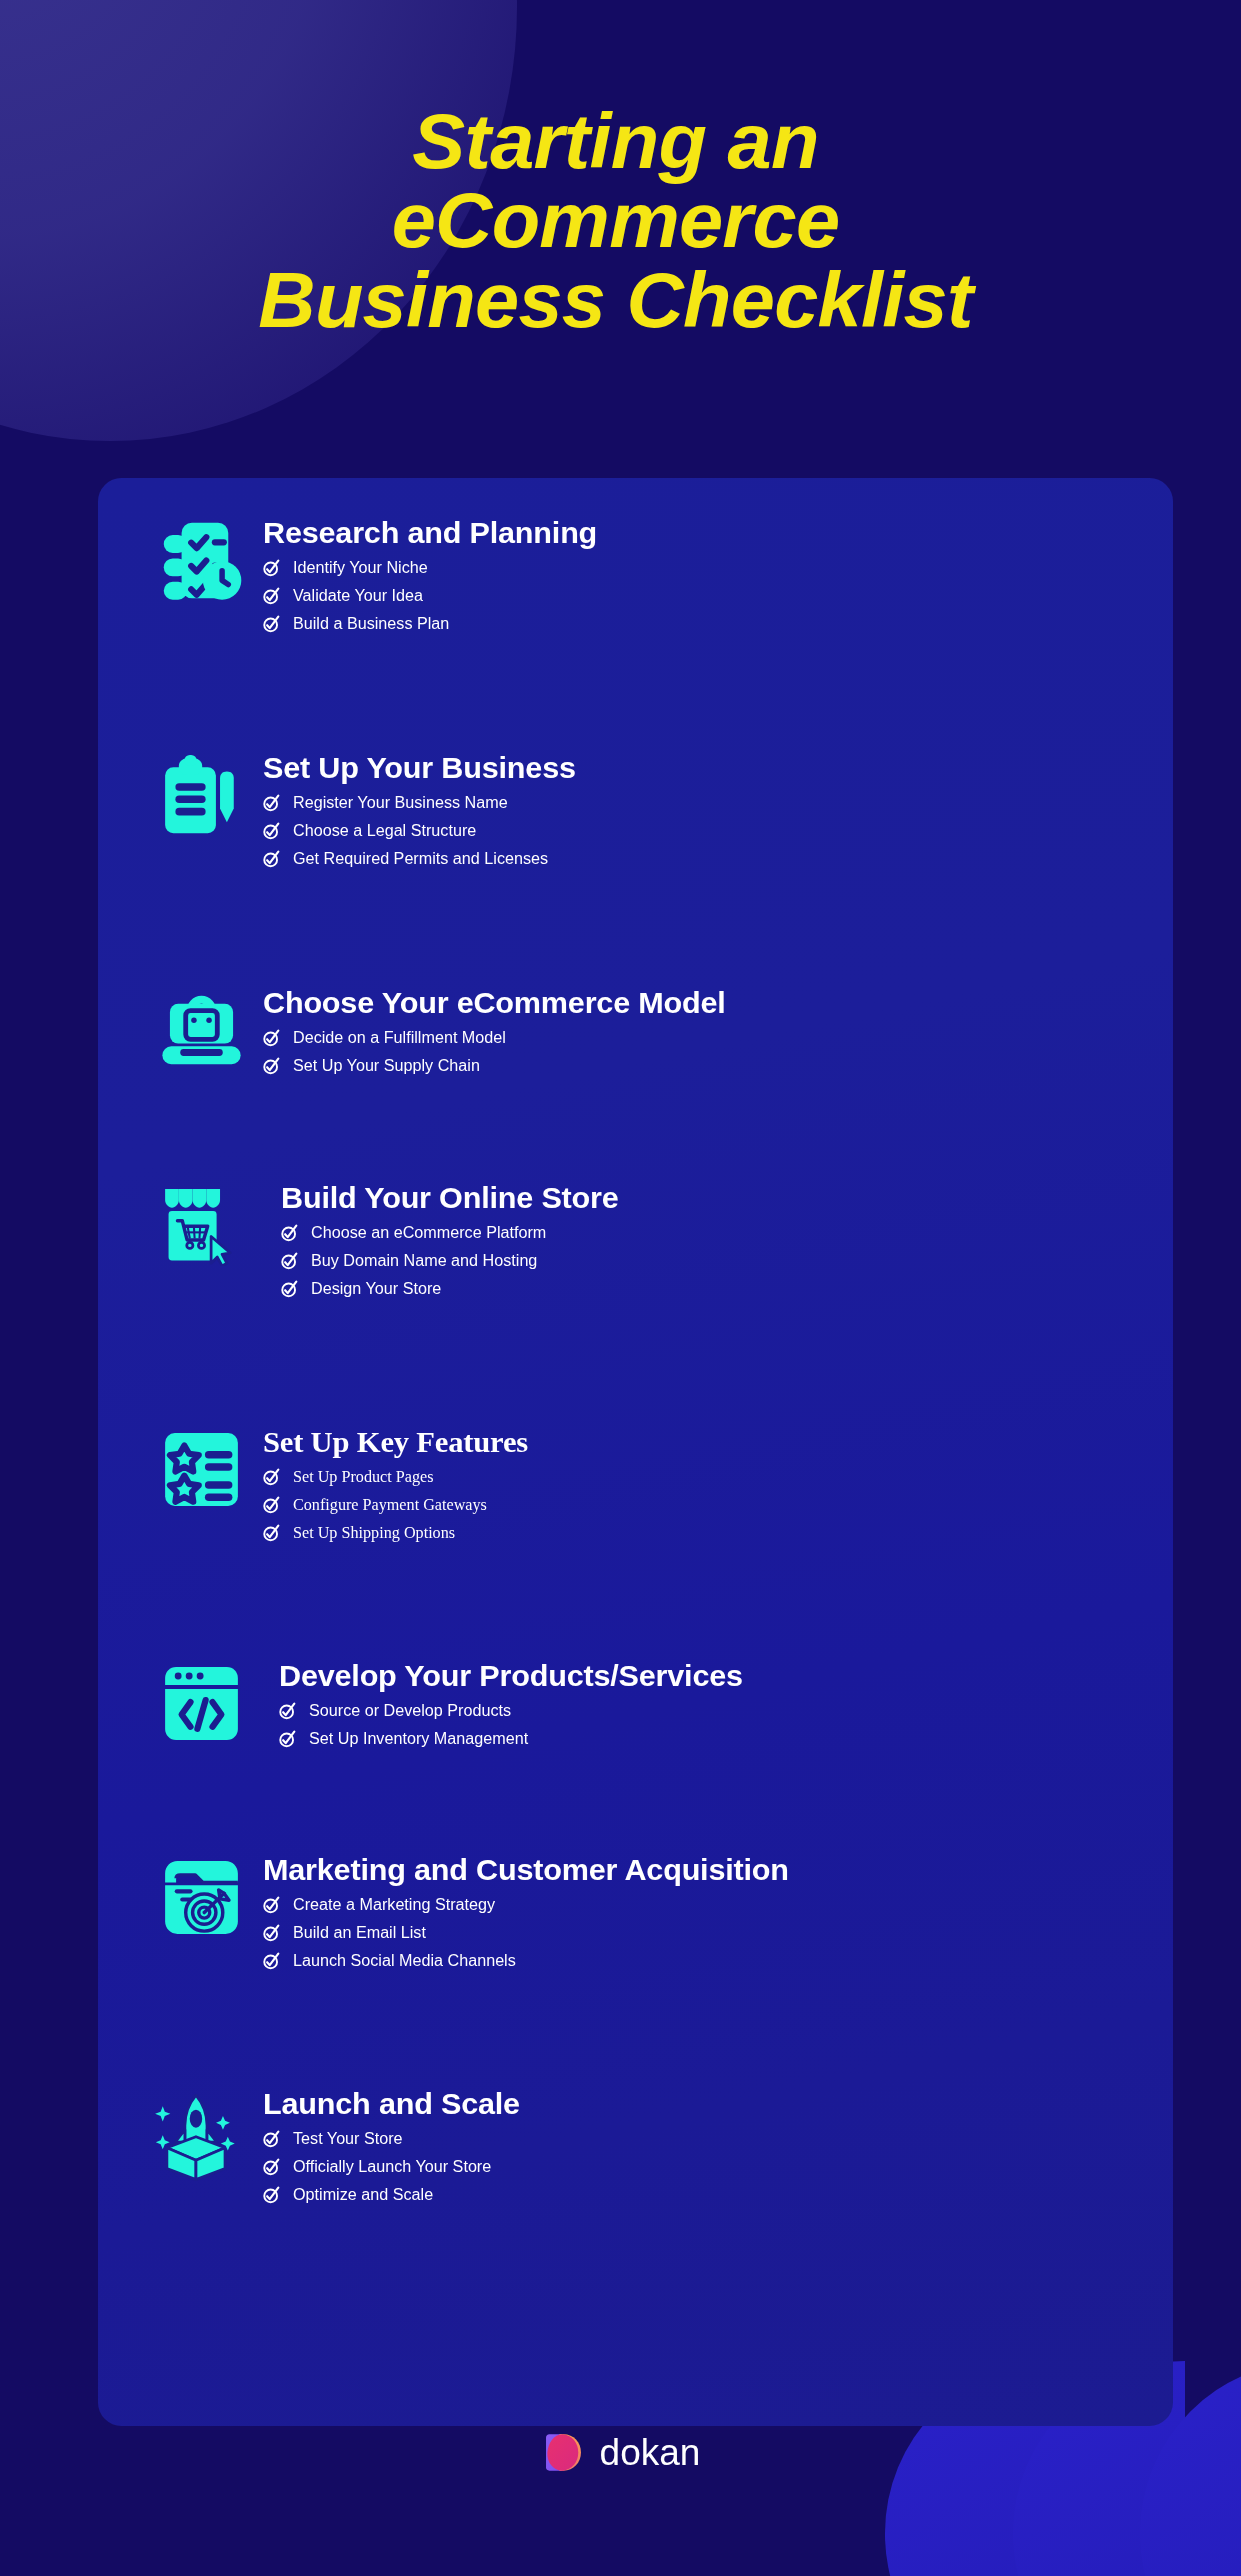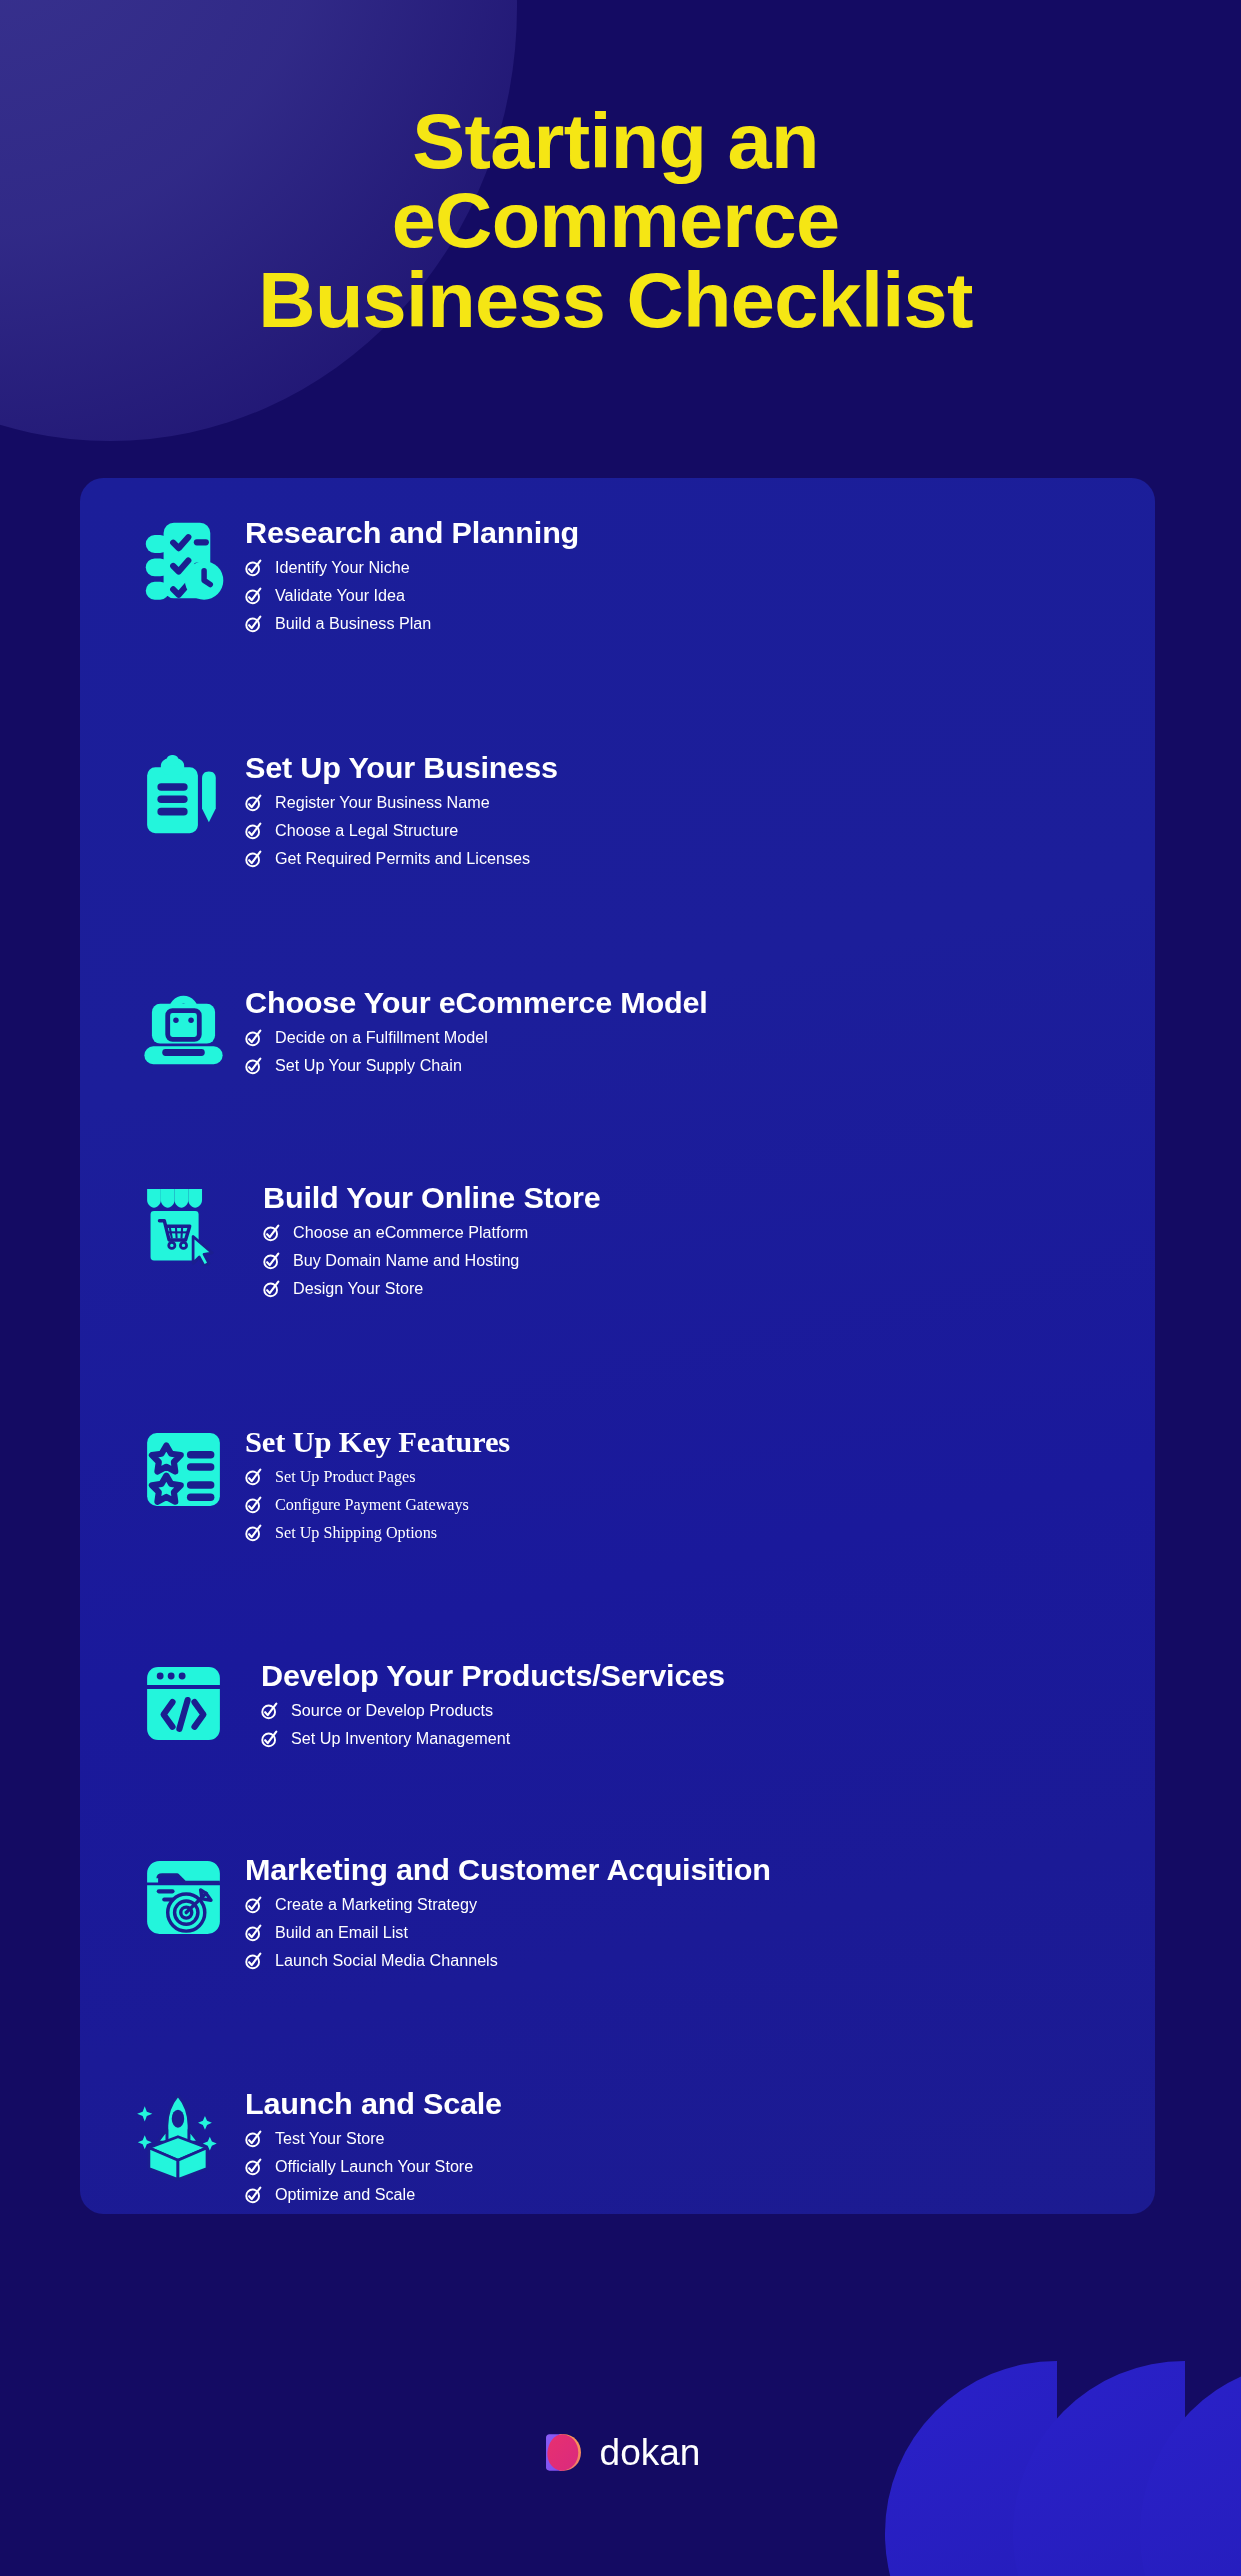--- a/index.html
+++ b/index.html
@@ -27,36 +27,37 @@
   }
   .hc1 { width:172px; height:345px; left:885px; top:2361px; border-radius:172px 0 0 172px; }
   .hc2 { width:172px; height:345px; left:1013px; top:2361px; border-radius:172px 0 0 172px; }
   .hc3 { width:172px; height:345px; left:1140px; top:2361px; border-radius:172px 0 0 172px; }
 
   
   #header {
     position:absolute; z-index:3;
     left:0; right:11px; top:102px;
     text-align:center;
+    font-style:italic;
   }
   #header .line {
     display:block;
     color:#F5E614;
     font-weight:bold;
     font-size:77px;
     line-height:1.03;
     letter-spacing:-0.7px;
     transform:scaleX(1.03);
   }
 
   
   #checklist-card {
     position:absolute; z-index:2;
-    left:80px; top:478px;
-    width:1075px; height:1736px;
+    left:98px; top:478px;
+    width:1075px; height:1948px;
     border-radius:23.5px;
     background:linear-gradient(168deg,#1B1E99 0%,#1C1E9A 32%,#1A199B 62%,#1C1B91 100%);
   }
 
   .section { position:absolute; display:flex; align-items:flex-start; }
   .sec-icon {
     width:124px;
     flex:0 0 124px;
     display:flex;
     justify-content:center;

